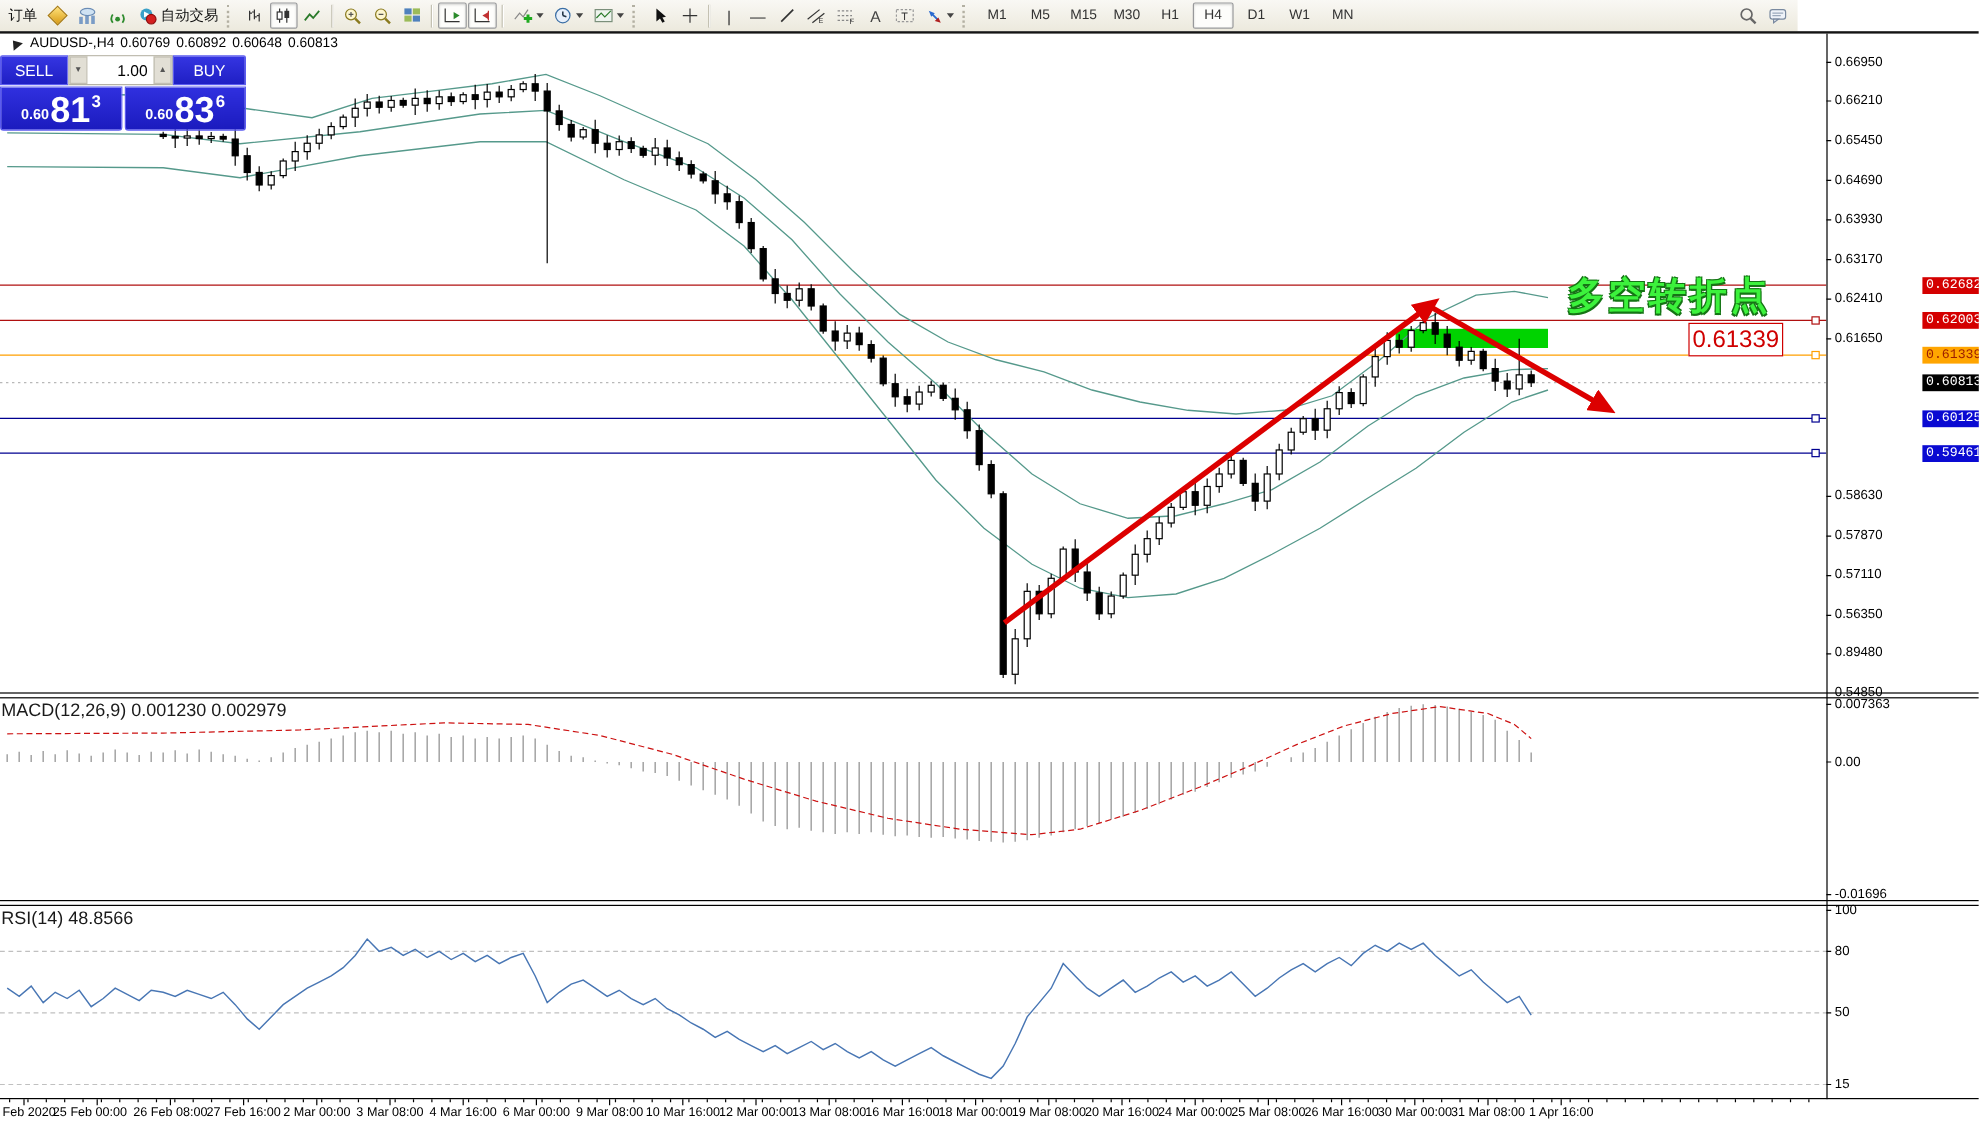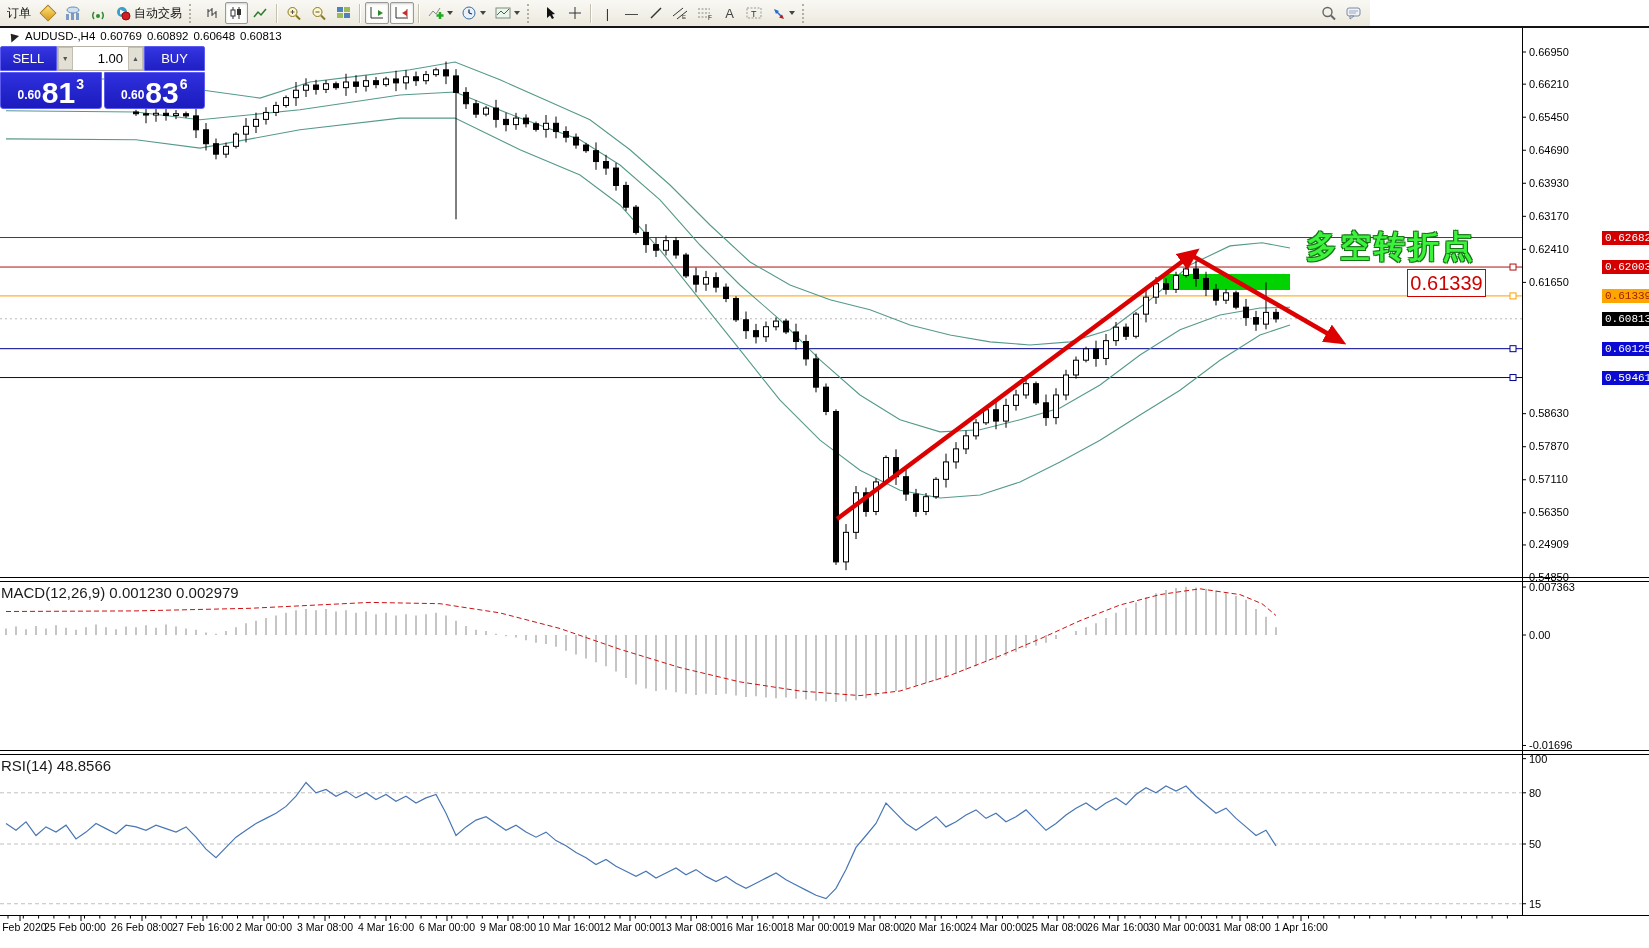--- a/index.html
+++ b/index.html
@@ -1,19 +1,19 @@
 <!DOCTYPE html>
 <html><head>
 <meta charset="utf-8">
 <style>
   html,body{margin:0;padding:0;}
   body{width:1649px;height:948px;position:relative;background:#fff;overflow:hidden;
        font-family:"Liberation Sans",sans-serif;-webkit-font-smoothing:antialiased;}
   
-  .toolbar{position:absolute;left:0;top:0;width:1370px;height:26px;
+  .toolbar{position:absolute;left:0;top:0;width:1498px;height:26px;
     background:linear-gradient(#f9f8f4,#ece9dd);display:flex;align-items:center;
     padding:0 3px;box-sizing:border-box;gap:1px;}
   .tb-edge{position:absolute;left:0;top:26px;width:1649px;height:2px;background:#141414;}
   .tbtn{height:22px;min-width:23px;display:inline-flex;align-items:center;justify-content:center;
     border:1px solid transparent;border-radius:2px;background:transparent;font-size:12px;
     color:#222;padding:0 3px;box-sizing:border-box;position:relative;}
   .tbtn.pressed{border-color:#98999b;background:#fdfdfb;box-shadow:inset 0 1px 2px rgba(0,0,0,.18);}
   .tbtn .zh{font-size:12px;color:#111;}
   .sep{width:1px;height:19px;background:#c4c1b2;border-right:1px solid #fff;margin:0 3px;}
   .grip{width:5px;height:19px;border-left:2px dotted #b3b0a2;margin:0 4px 0 2px;}
@@ -230,20 +230,31 @@
   </span>
   <span class="tbtn">
     <svg class="ic" width="15" height="14">
         <polygon points="3,3 8,5 5,8" fill="#2a6ad0"></polygon>
         <line x1="6" y1="6" x2="11" y2="11" stroke="#2a6ad0" stroke-width="1.5"></line>
         <polygon points="12,12 7,10.5 10,7.5" fill="#b02020" transform="translate(1,1)"></polygon>
       </svg>
     <span class="caret"></span>
   </span>
   <span class="grip"></span>
+  <span id="tf-group" style="display:inline-flex;gap:2px;">
+      <span class="tf">M1</span>
+      <span class="tf">M5</span>
+      <span class="tf">M15</span>
+      <span class="tf">M30</span>
+      <span class="tf">H1</span>
+      <span class="tf pressed">H4</span>
+      <span class="tf">D1</span>
+      <span class="tf">W1</span>
+      <span class="tf">MN</span>
+    </span>
   <span class="spacer"></span>
   <span class="tbtn">
     <svg class="ic" width="16" height="15">
         <circle cx="6.5" cy="6" r="4.5" fill="none" stroke="#666" stroke-width="1.4"></circle>
         <line x1="10" y1="9.5" x2="14" y2="13.5" stroke="#666" stroke-width="2"></line>
       </svg>
   </span>
   <span class="tbtn">
     <svg class="ic" width="17" height="15">
         <rect x="1" y="2" width="13" height="8" rx="2" fill="#eef2f8" stroke="#7a8aa0"></rect>
@@ -851,21 +862,21 @@
     <div class="ptick" style="top: 110.705px;">0.65450</div>
     <div class="ptick" style="top: 143.742px;">0.64690</div>
     <div class="ptick" style="top: 176.779px;">0.63930</div>
     <div class="ptick" style="top: 209.817px;">0.63170</div>
     <div class="ptick" style="top: 242.854px;">0.62410</div>
     <div class="ptick" style="top: 275.891px;">0.61650</div>
     <div class="ptick" style="top: 407.17px;">0.58630</div>
     <div class="ptick" style="top: 440.208px;">0.57870</div>
     <div class="ptick" style="top: 473.245px;">0.57110</div>
     <div class="ptick" style="top: 506.282px;">0.56350</div>
-    <div class="ptick" style="top: 538.45px;">0.24909</div>
+    <div class="ptick" style="top: 538.45px;">0.89480</div>
     <div class="ptick" style="top: 571.487px;">0.54850</div>
     <div class="pbadge" style="top: 230.53px; background: rgb(212, 0, 0); color: rgb(255, 255, 255);">0.62682</div>
     <div class="pbadge" style="top: 260.046px; background: rgb(212, 0, 0); color: rgb(255, 255, 255);">0.62003</div>
     <div class="pbadge" style="top: 288.91px; background: rgb(255, 165, 0); color: rgb(155, 28, 0);">0.61339</div>
     <div class="pbadge" style="top: 311.775px; background: rgb(0, 0, 0); color: rgb(255, 255, 255);">0.60813</div>
     <div class="pbadge" style="top: 341.683px; background: rgb(10, 10, 210); color: rgb(255, 255, 255);">0.60125</div>
     <div class="pbadge" style="top: 370.547px; background: rgb(10, 10, 210); color: rgb(255, 255, 255);">0.59461</div>
     <div class="stick" style="top: 580.537px;">0.007363</div>
     <div class="stick" style="top: 628.5px;">0.00</div>
     <div class="stick" style="top: 738.977px;">-0.01696</div>

